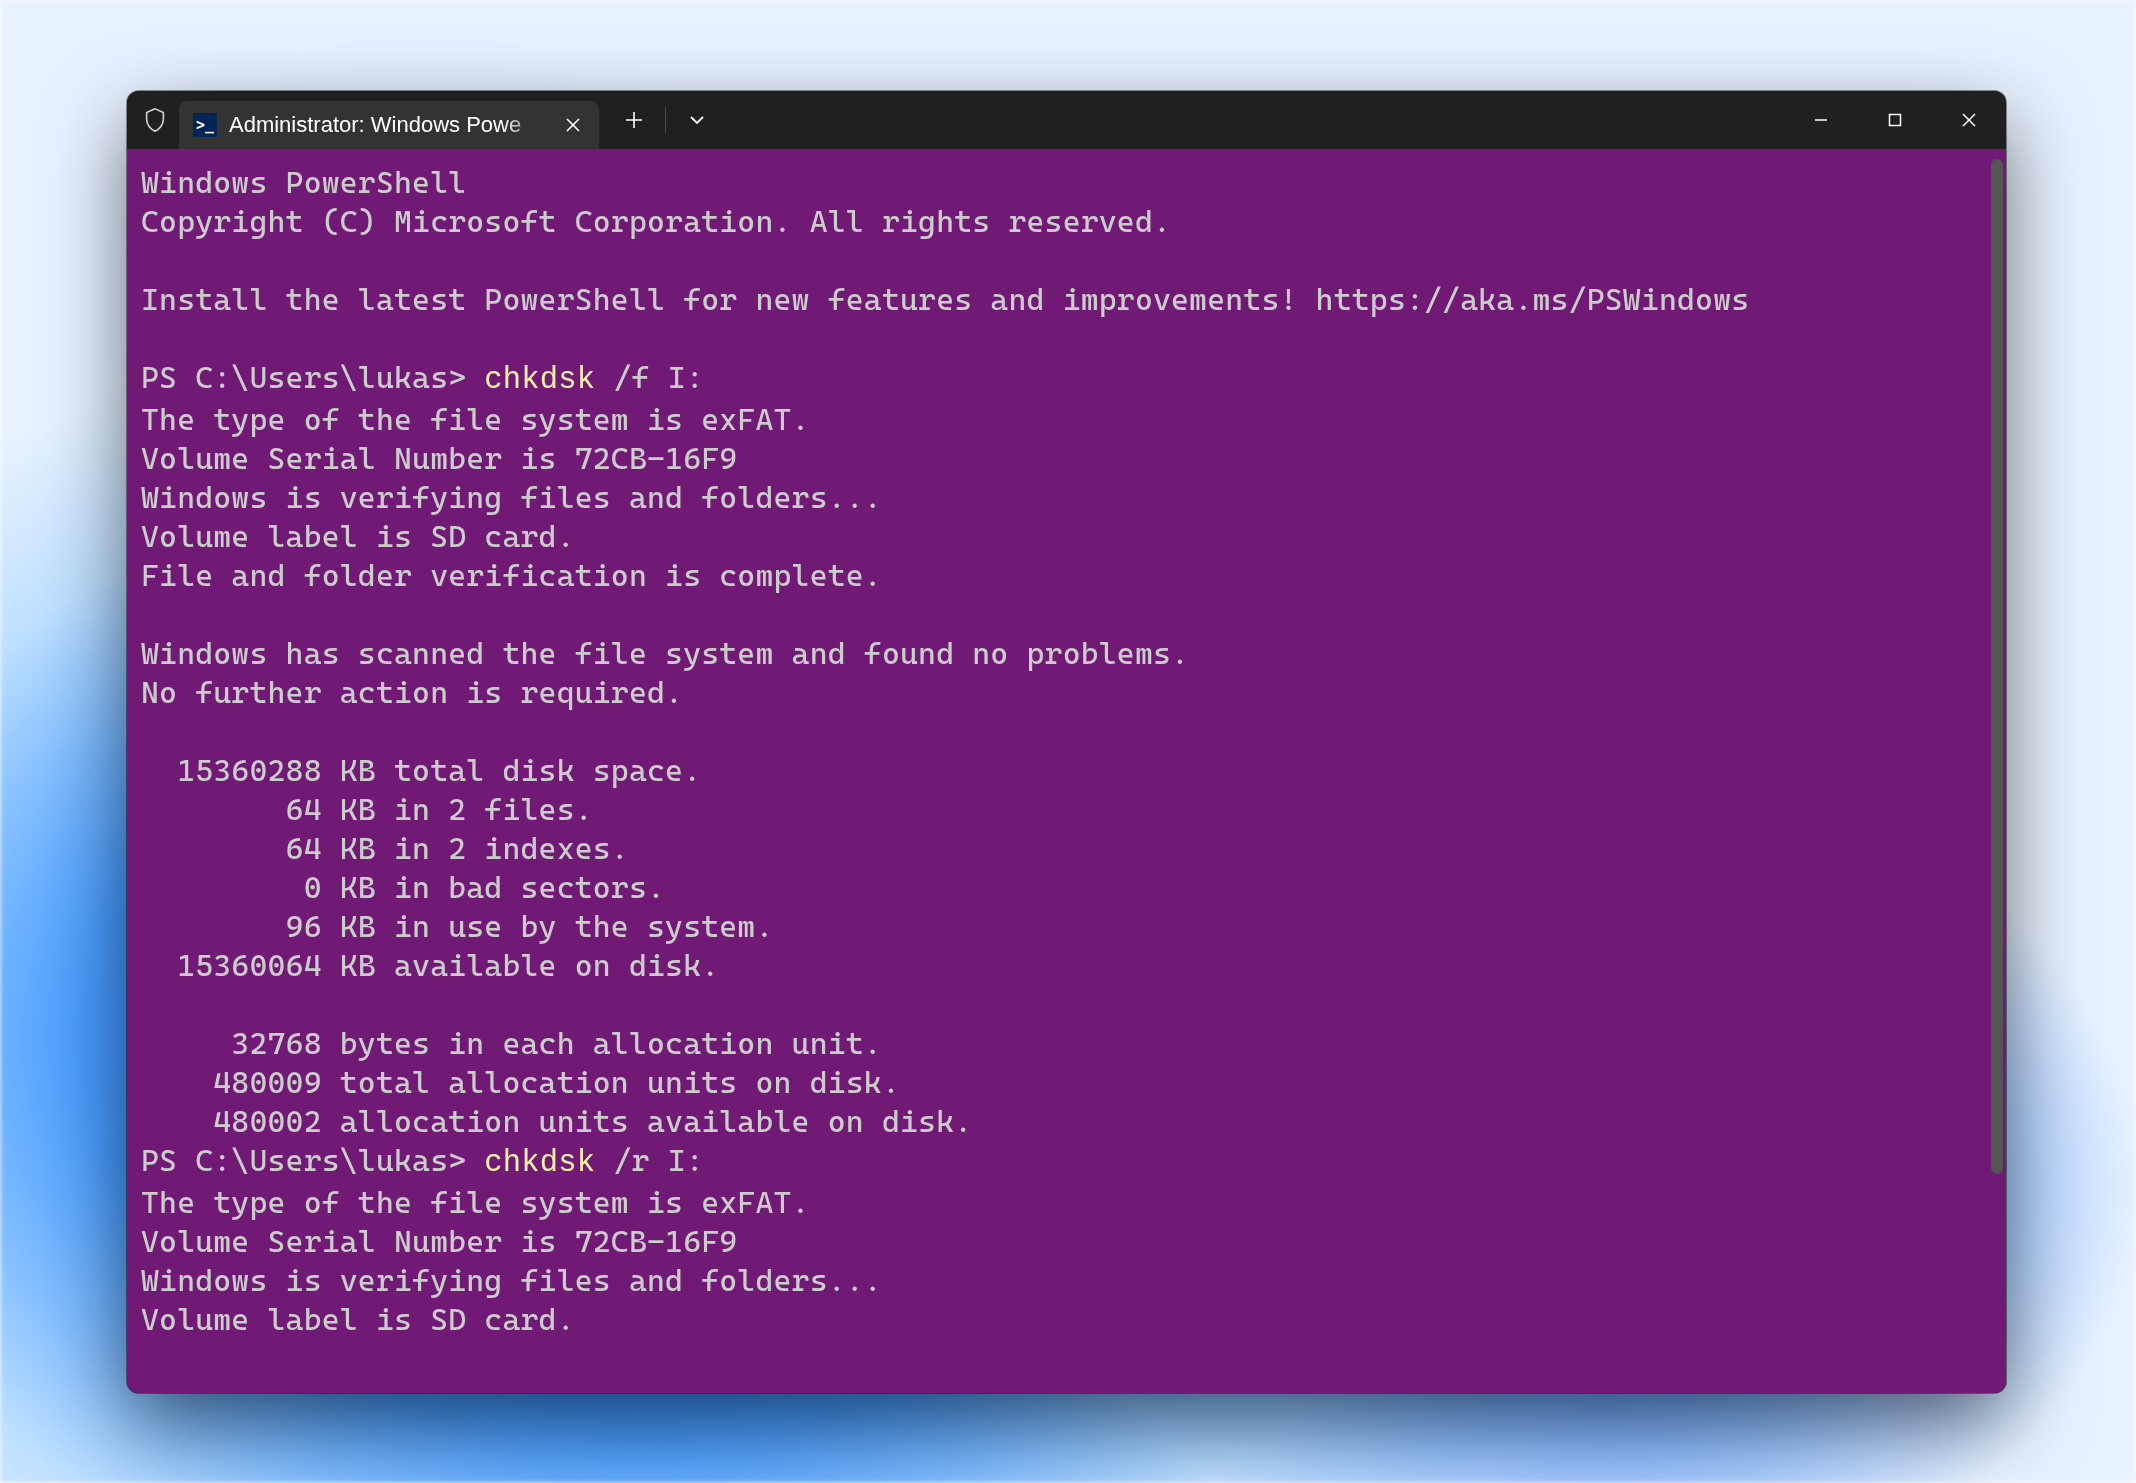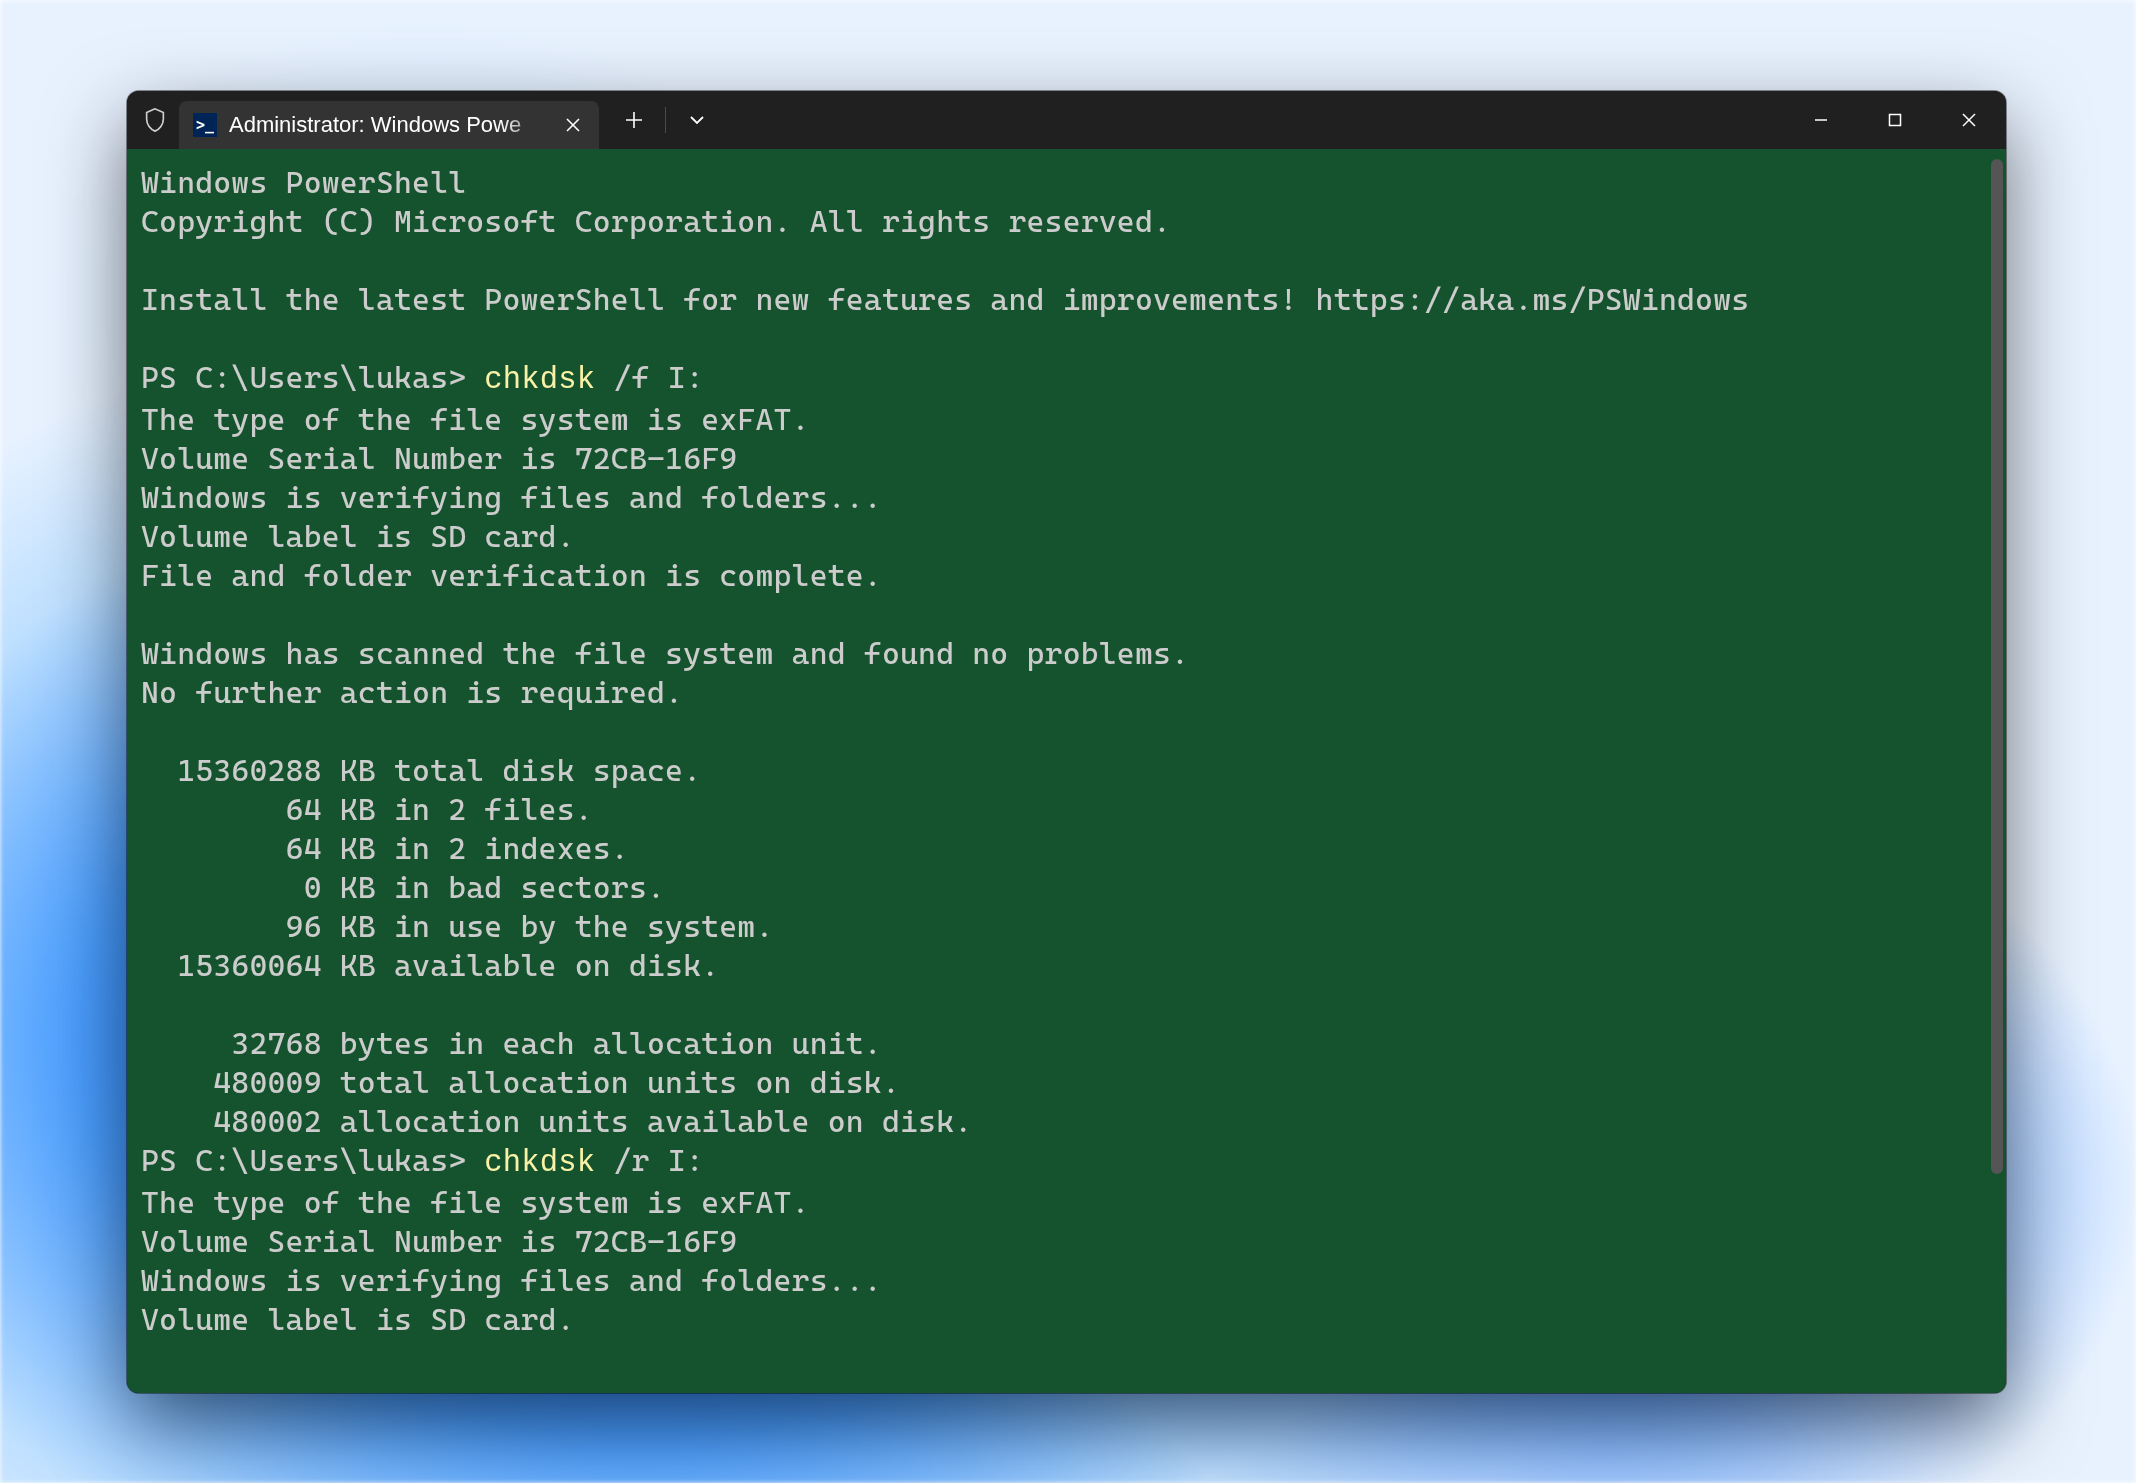--- a/index.html
+++ b/index.html
@@ -141,21 +141,21 @@
     width: 74px;
     height: 58px;
     display: flex;
     align-items: center;
     justify-content: center;
     color: #ffffff;
     cursor: pointer;
   }
   .terminal-body {
     flex: 1;
-    background: #14532d;
+    background: #701a75;
     position: relative;
     overflow: hidden;
   }
   .terminal-content {
     position: absolute;
     left: 14px;
     top: 14px;
     right: 24px;
     bottom: 0;
     font-family: 'Cascadia Mono', 'Cascadia Code', Consolas, monospace;

